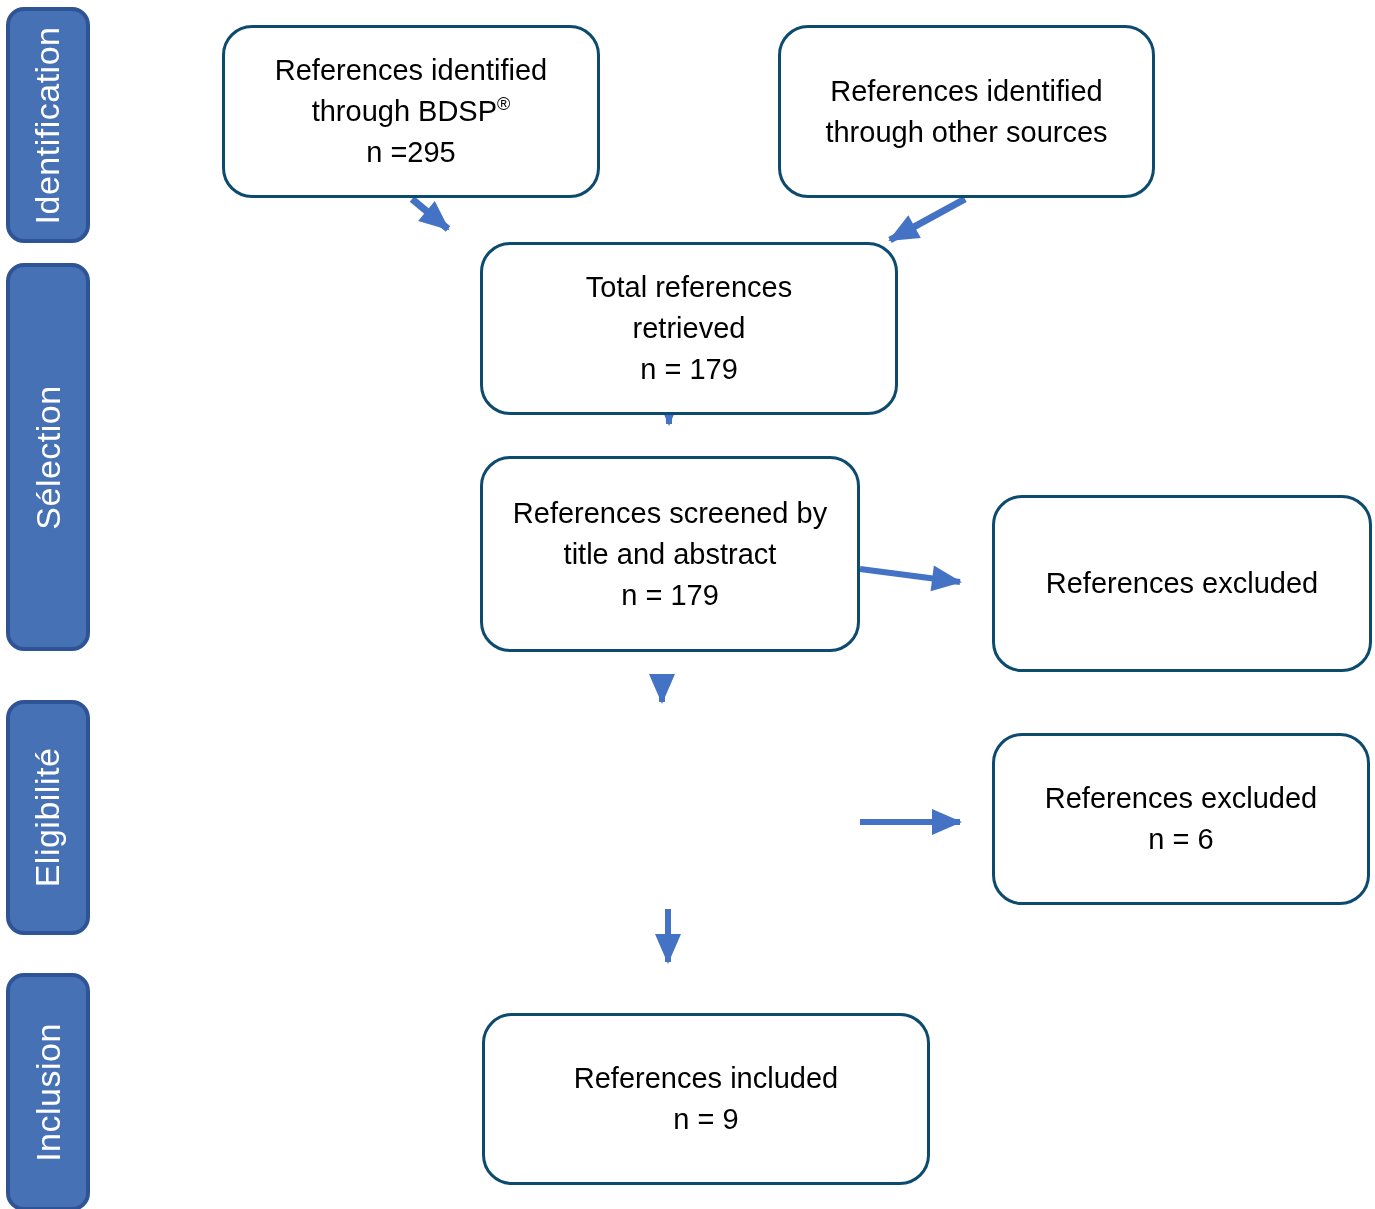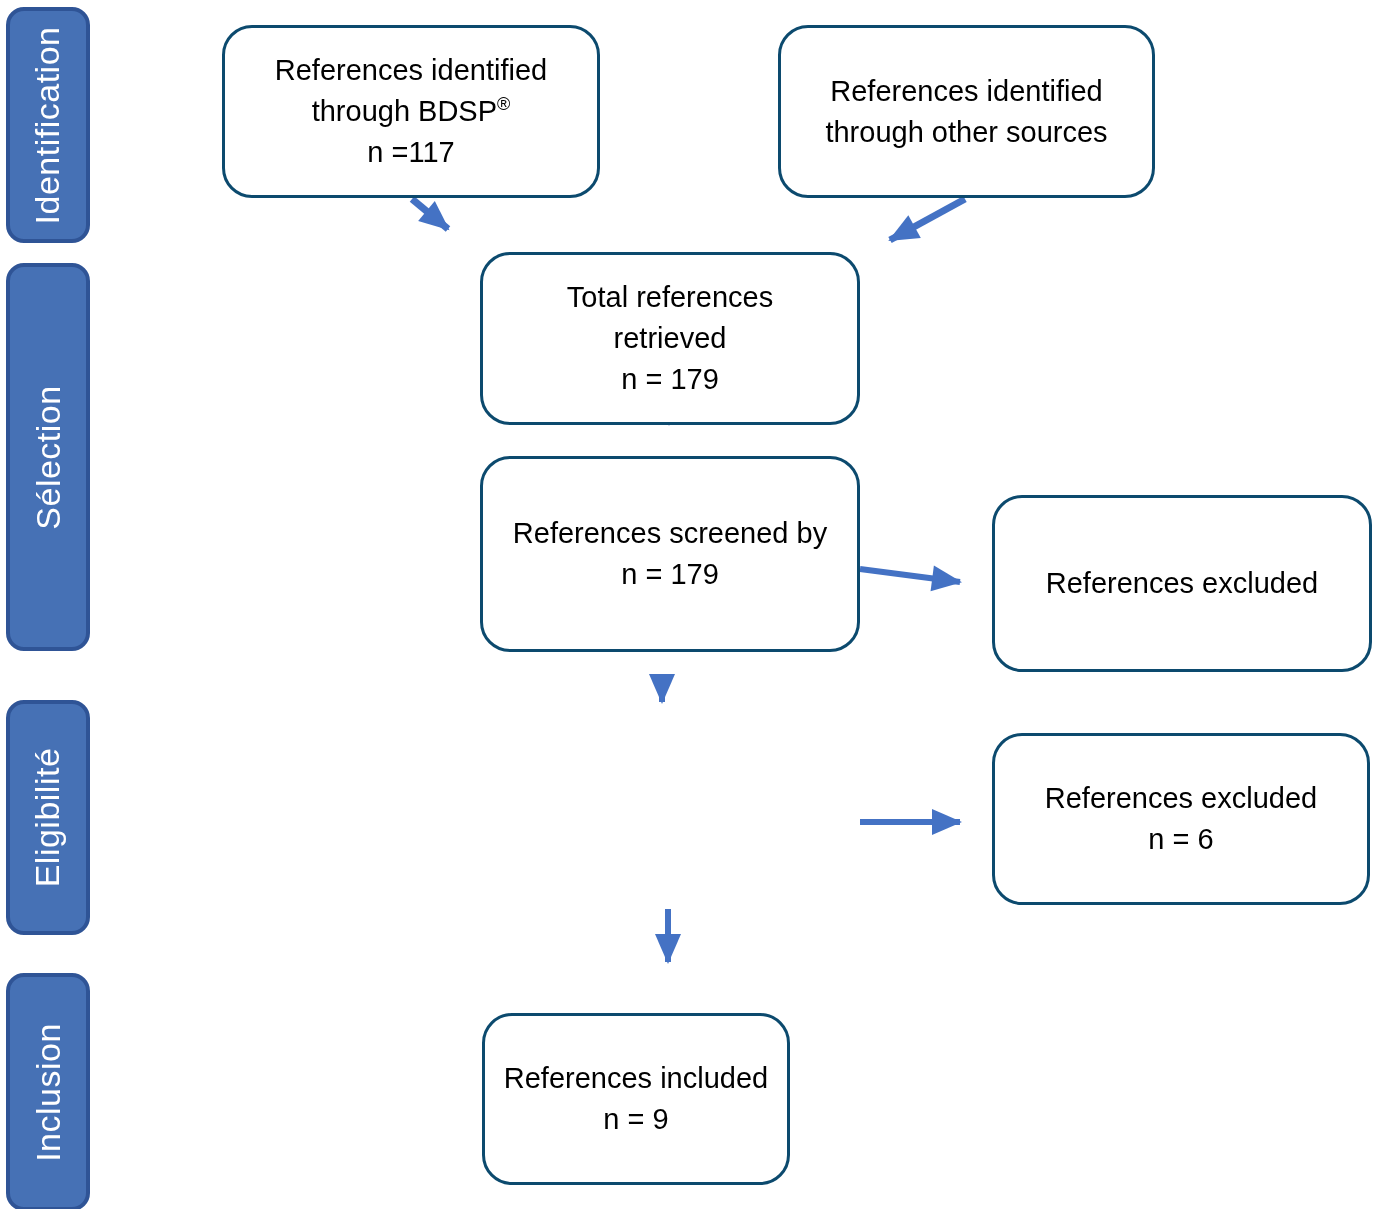--- a/index.html
+++ b/index.html
@@ -105,60 +105,61 @@
     <line class="arrow" x1="860" y1="569" x2="960" y2="582"></line>
     <line class="arrow" x1="662" y1="681" x2="662" y2="702"></line>
     <line class="arrow" x1="860" y1="822" x2="960" y2="822"></line>
     <line class="arrow" x1="668" y1="909" x2="668" y2="962"></line>
   </svg>
 
   <div class="flow-box" style="left:222px; top:25px; width:378px; height:173px;">
     <div class="box-text">
       <div>References identified</div>
       <div><span>through BDSP</span><sup>®</sup></div>
-      <div>n =117</div>
+      <div>n =295</div>
     </div>
   </div>
 
   <div class="flow-box" style="left:778px; top:25px; width:377px; height:173px;">
     <div class="box-text">
       <div>References identified</div>
       <div>through other sources</div>
     </div>
   </div>
 
-  <div class="flow-box" style="left:480px; top:242px; width:380px; height:173px;margin-top:10px;">
+  <div class="flow-box" style="left:480px; top:242px; width:418px; height:173px;">
     <div class="box-text">
       <div>Total references</div>
       <div>retrieved</div>
       <div>n = 179</div>
     </div>
   </div>
 
   <div class="flow-box" style="left:480px; top:456px; width:380px; height:196px;">
     <div class="box-text">
       <div>References screened by</div>
+      <div>title and abstract</div>
       <div>n = 179</div>
     </div>
   </div>
 
   <div class="flow-box" style="left:992px; top:495px; width:380px; height:177px;">
     <div class="box-text">
       <div>References excluded</div>
     </div>
   </div>
 
 
   <div class="flow-box" style="left:992px; top:733px; width:378px; height:172px;">
     <div class="box-text">
       <div>References excluded</div>
       <div>n = 6</div>
     </div>
   </div>
 
-  <div class="flow-box" style="left:482px; top:1013px; width:308px; height:172px;">
+  <div class="flow-box" style="left:482px; top:1013px; width:448px; height:172px;">
     <div class="box-text">
       <div>References included</div>
       <div>n = 9</div>
     </div>
   </div>
 
 </div>
 
 </body></html>

